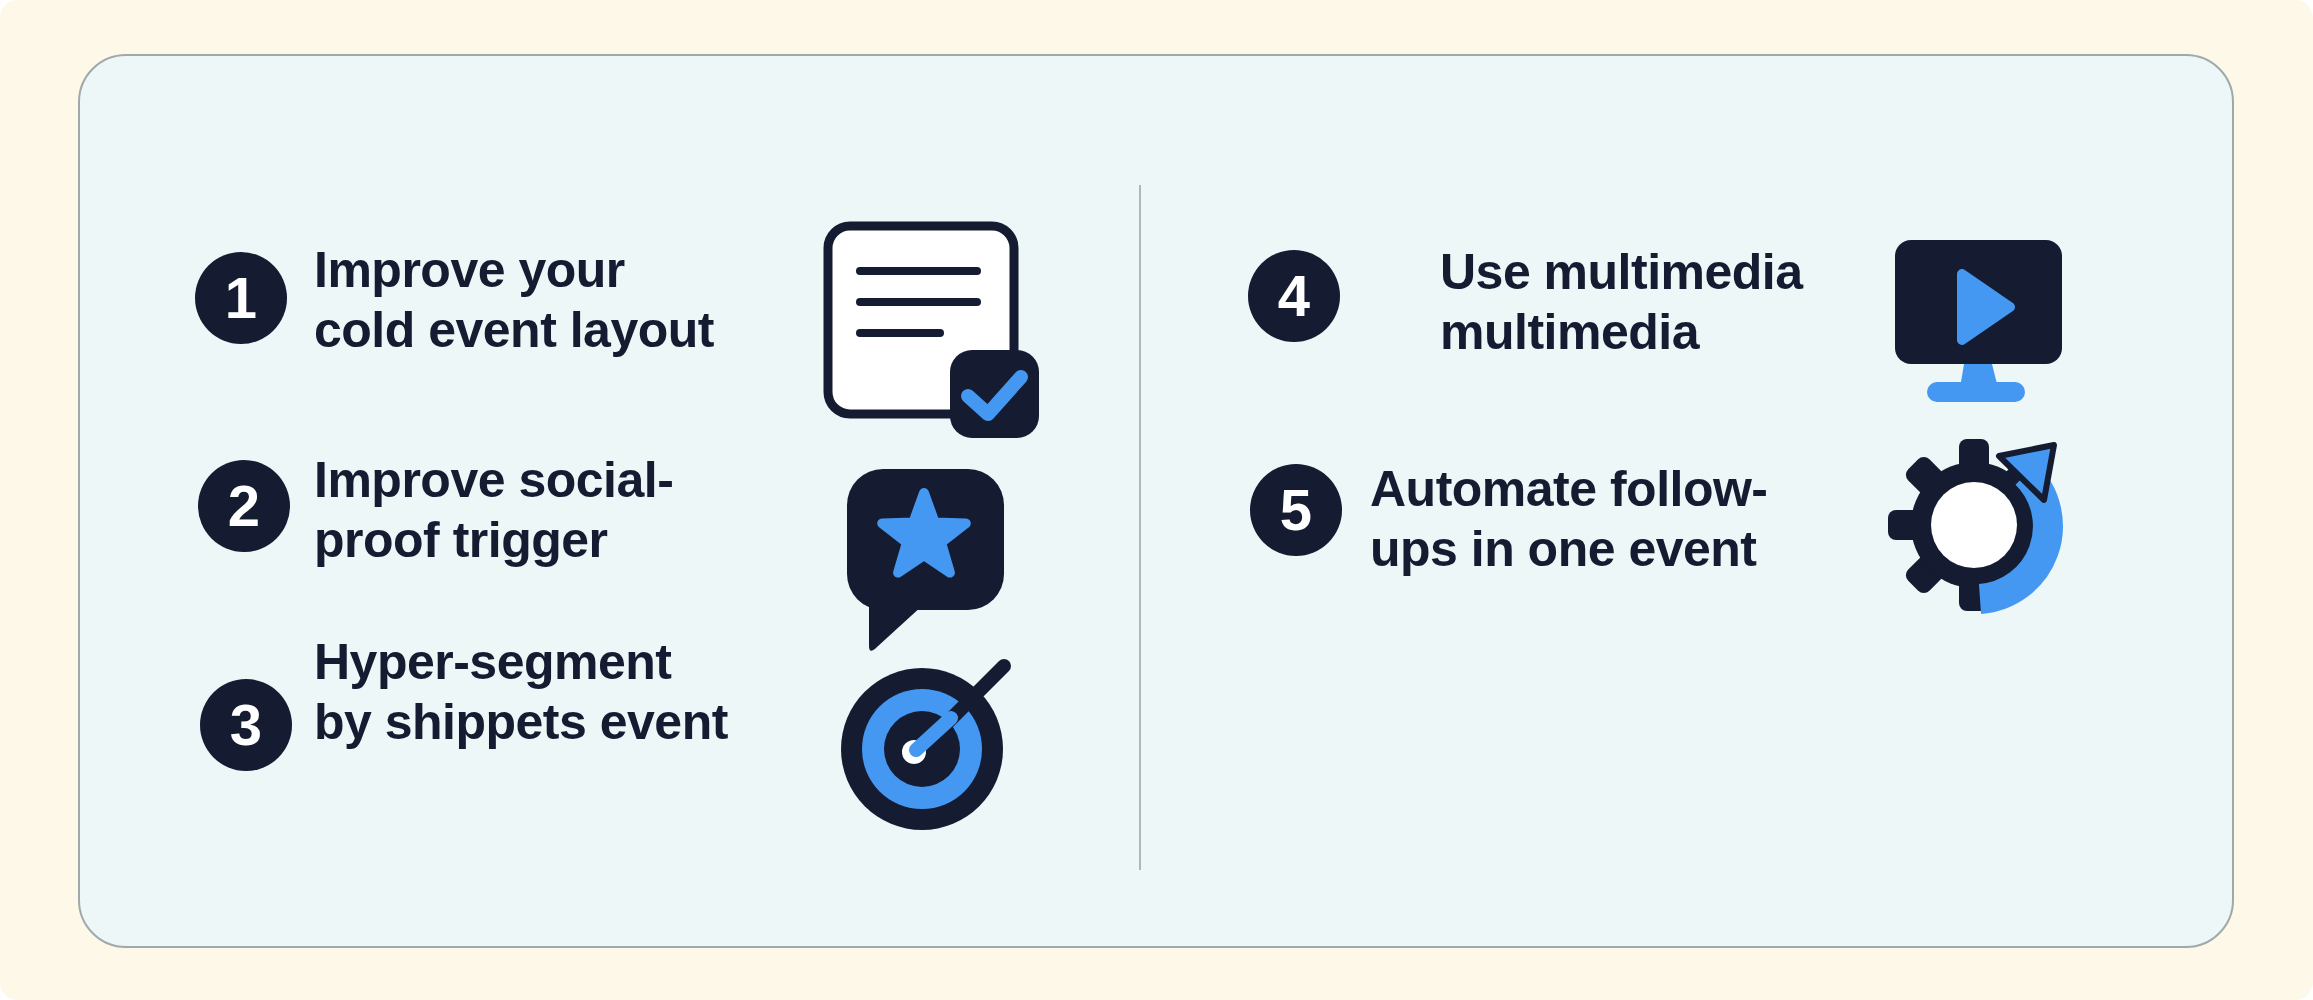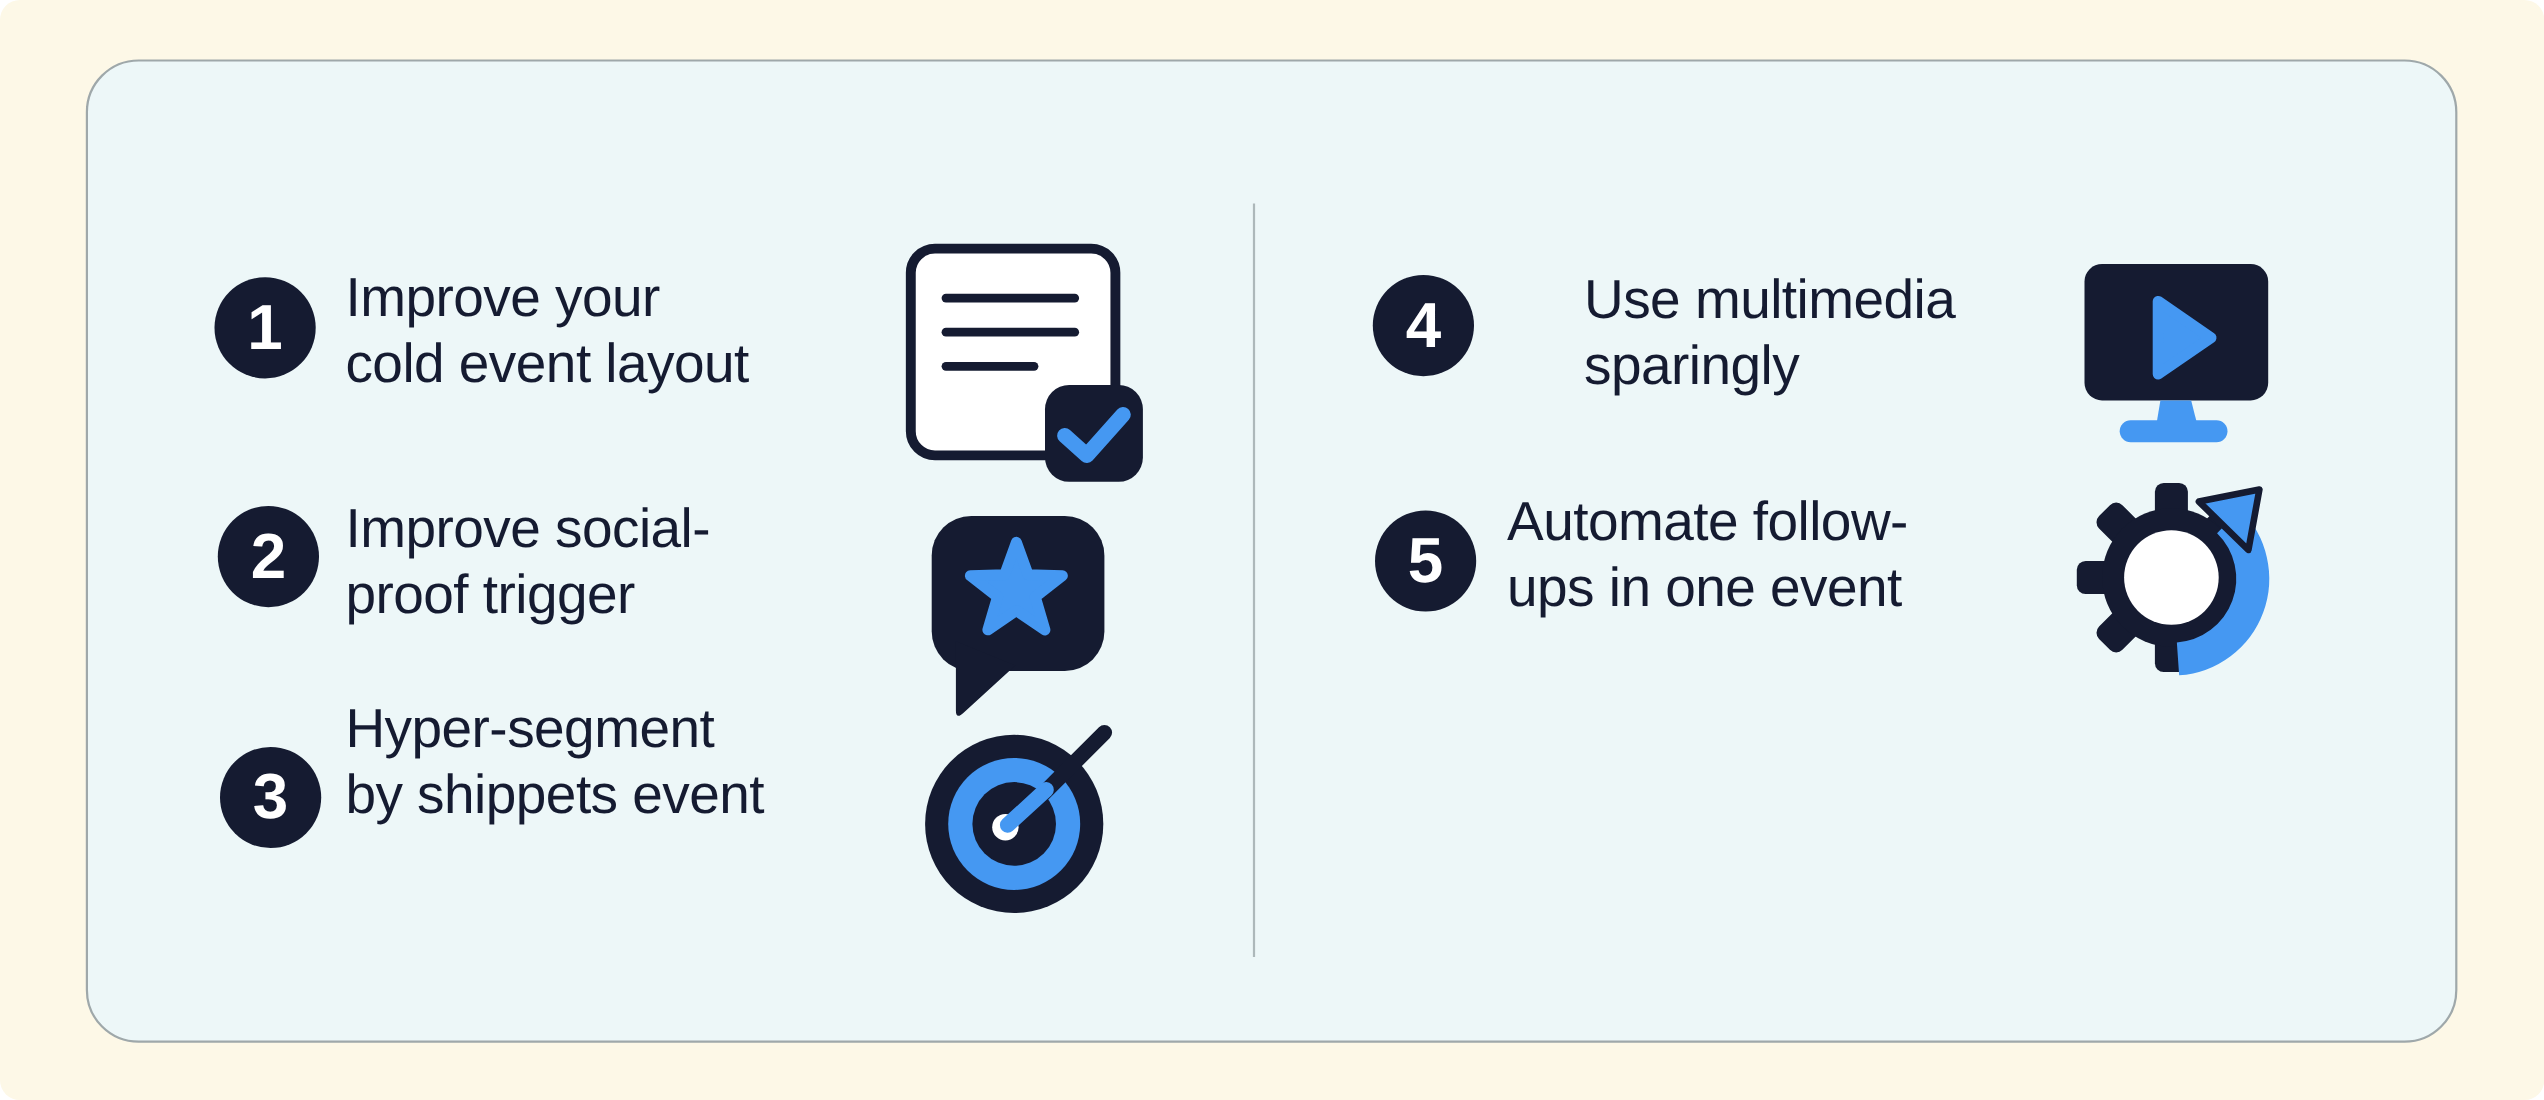--- a/index.html
+++ b/index.html
@@ -23,25 +23,25 @@
   }
   .badge{
     position:absolute;width:92px;height:92px;border-radius:50%;
     background:var(--navy);color:#fff;display:flex;align-items:center;justify-content:center;
     font-size:58px;font-weight:700;line-height:1;
   }
   .b1{left:115px;top:196px;} .b2{left:118px;top:404px;} .b3{left:120px;top:623px;}
   .b4{left:1168px;top:194px;} .b5{left:1170px;top:408px;}
   .text{
     position:absolute;color:var(--navy);font-size:50px;line-height:60px;
-    font-weight:400;letter-spacing:-0.5px;white-space:nowrap;
+    font-weight:700;letter-spacing:-0.5px;white-space:nowrap;
   }
   .text .ln{display:block;}
   .t1{left:234px;top:184px;} .t2{left:234px;top:394px;} .t3{left:234px;top:576px;}
-  .t4{left:1360px;top:186px;} .t5{left:1290px;top:388px;}
+  .t4{left:1360px;top:186px;} .t5{left:1290px;top:403px;}
   .icon{position:absolute;}
   .i1{left:742px;top:156px;} .i2{left:765px;top:409px;} .i3{left:752px;top:596px;}
   .i4{left:1812px;top:174px;} .i5{left:1807px;top:381px;}
 </style>
 </head>
 <body>
 
 <div class="page">
   <div class="card">
     <div class="divider"></div>
@@ -89,21 +89,21 @@
       <circle cx="90" cy="97" r="38" fill="var(--navy)"></circle>
       <circle cx="82" cy="100" r="12" fill="var(--icon-white)"></circle>
       <line x1="84" y1="98" x2="119" y2="66" stroke="var(--blue)" stroke-width="14" stroke-linecap="round"></line>
     </svg>
 
     <div class="badge b4">
       <span>4</span>
     </div>
     <div class="text t4">
       <span class="ln">Use multimedia</span>
-      <span class="ln">sparingly</span>
+      <span class="ln">multimedia</span>
     </div>
     <svg class="icon i4" width="185" height="180" viewBox="0 0 185 180">
       <rect x="3" y="10" width="167" height="124" rx="16" fill="var(--navy)"></rect>
       <polygon points="70,44 70,110 118,77" fill="var(--blue)" stroke="var(--blue)" stroke-width="10" stroke-linejoin="round"></polygon>
       <path d="M 72 134 L 100 134 L 106 158 L 68 158 Z" fill="var(--blue)"></path>
       <rect x="35" y="152" width="98" height="20" rx="10" fill="var(--blue)"></rect>
     </svg>
 
     <div class="badge b5">
       <span>5</span>

